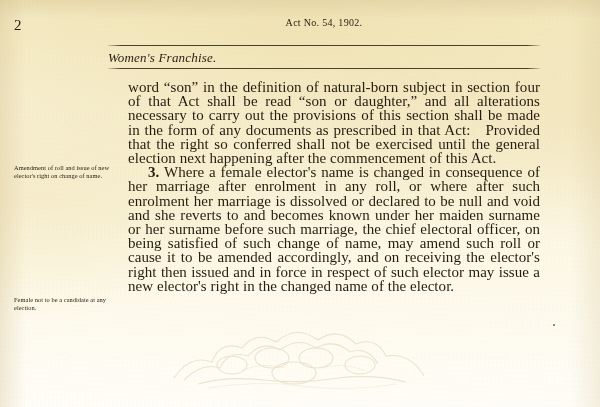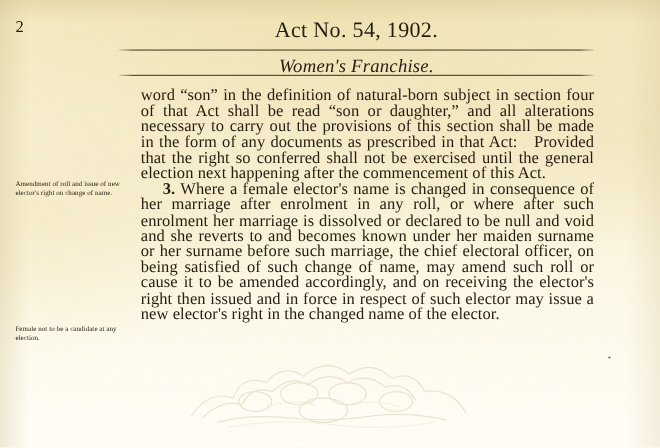--- a/index.html
+++ b/index.html
@@ -65,40 +65,40 @@
     font-size: 15px;
     line-height: 1;
     letter-spacing: 0.2px;
   }
   .act-title {
     position: absolute;
     left: 108px;
     top: 17px;
     width: 432px;
     text-align: center;
-    font-size: 20px;
+    font-size: 10px;
     letter-spacing: 0.3px;
   }
   .rule {
     position: absolute;
     left: 108px;
     width: 432px;
     height: 1px;
     background: linear-gradient(90deg, rgba(60,48,26,0.15) 0%, rgba(45,36,18,0.85) 3%, rgba(45,36,18,0.85) 97%, rgba(60,48,26,0.15) 100%);
   }
   .rule-top { top: 45px; }
   .rule-bottom { top: 68px; }
   .running-head {
     position: absolute;
     left: 108px;
     top: 50px;
     width: 432px;
-    text-align: center;
+    text-align: left;
     font-style: italic;
-    font-size: 17px;
+    font-size: 13px;
     letter-spacing: 0.2px;
   }
 
   
   .marginal {
     position: absolute;
     left: 14px;
     width: 96px;
     font-size: 6.4px;
     line-height: 8.2px;

